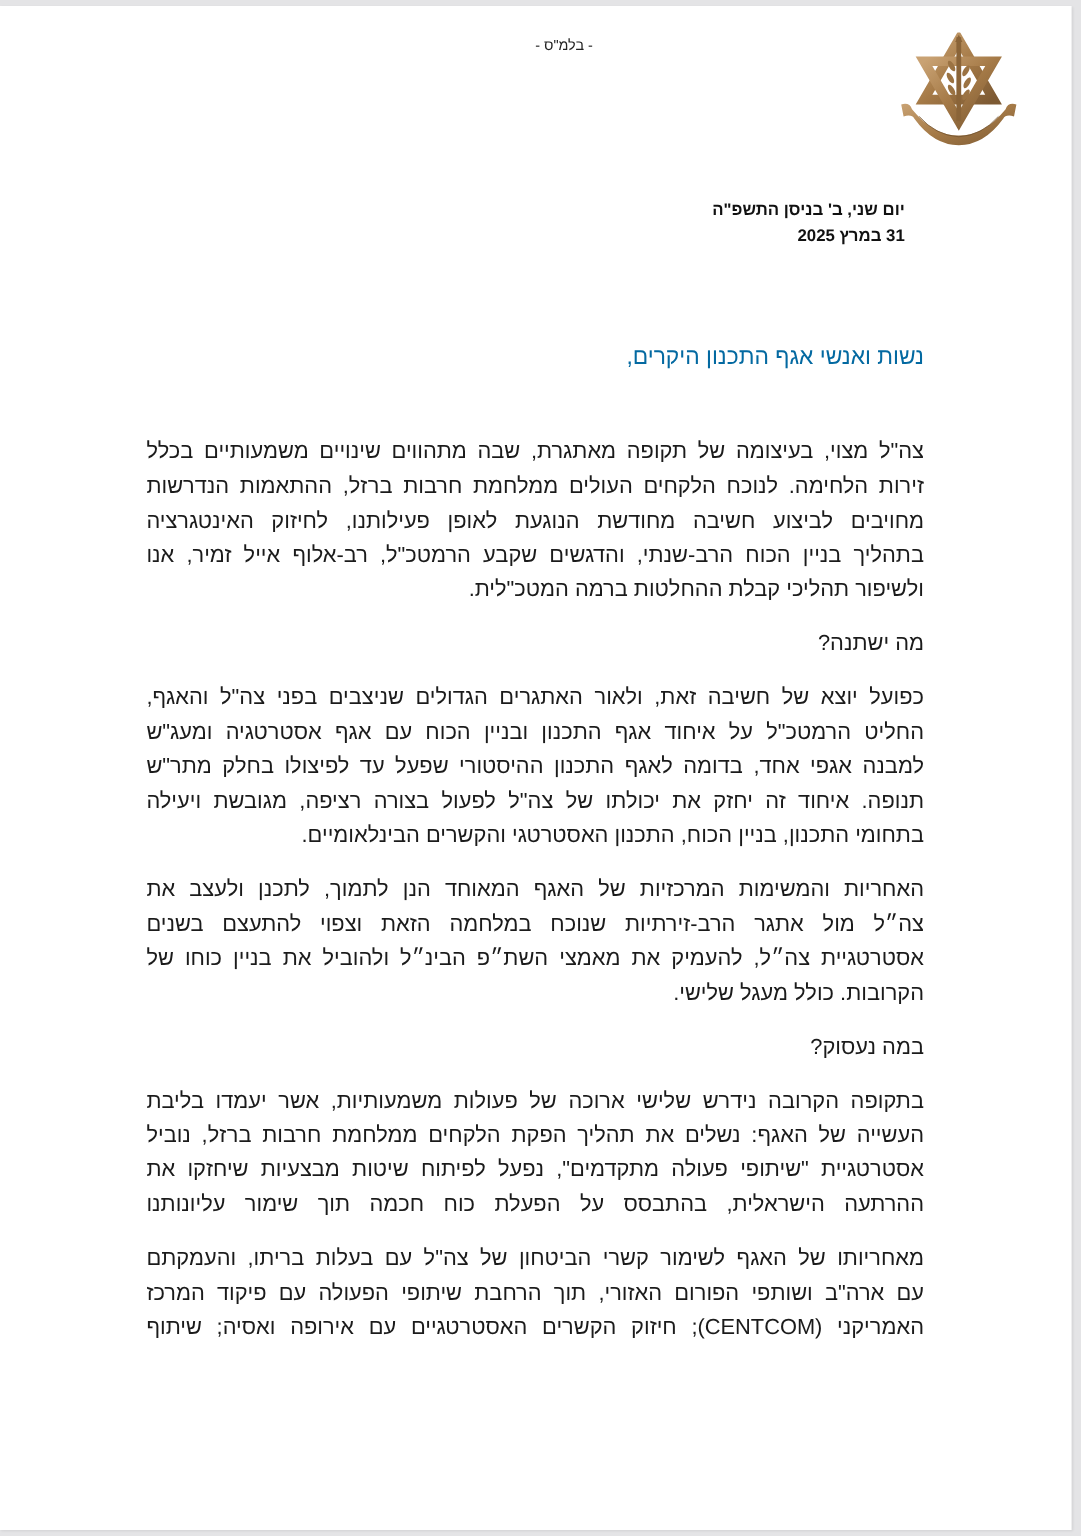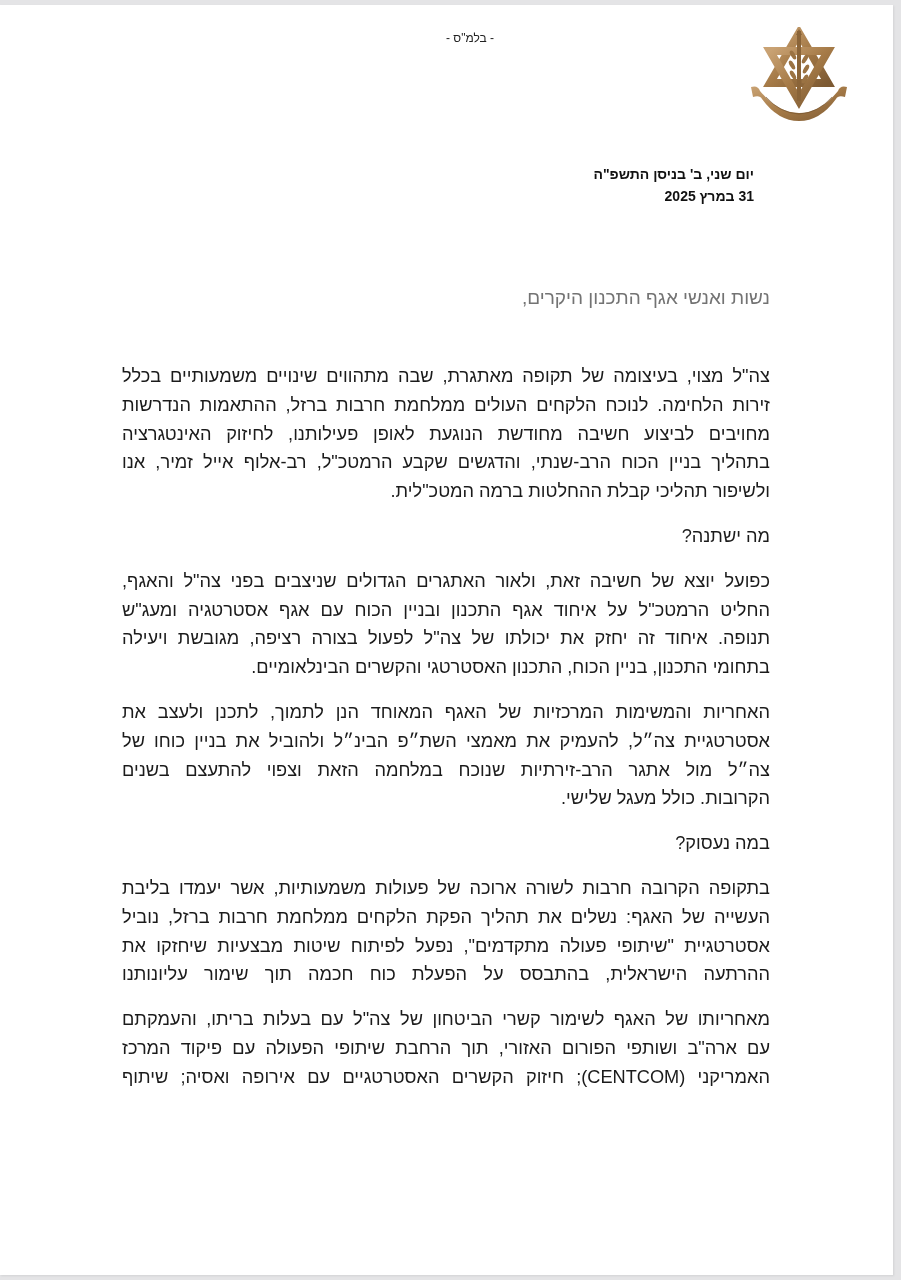--- a/index.html
+++ b/index.html
@@ -50,21 +50,21 @@
       color: #111;
     }
     .greeting {
       position: absolute;
       top: 282px;
       right: 123px;
       width: 640px;
       text-align: right;
       direction: rtl;
       font-size: 19px;
-      color: #737373;
+      color: #0369a1;
     }
     .body {
       position: absolute;
       top: 357px;
       right: 123px;
       width: 648px;
       direction: rtl;
       text-align: right;
       font-size: 18.2px;
       line-height: 28.8px;
@@ -138,35 +138,36 @@
       <span class="line">מחויבים לביצוע חשיבה מחודשת הנוגעת לאופן פעילותנו, לחיזוק האינטגרציה</span>
       <span class="line">בתהליך בניין הכוח הרב-שנתי, והדגשים שקבע הרמטכ"ל, רב-אלוף אייל זמיר, אנו</span>
       <span class="line last">ולשיפור תהליכי קבלת ההחלטות ברמה המטכ"לית.</span>
     </p>
 
     <span class="heading">מה ישתנה?</span>
 
     <p>
       <span class="line">כפועל יוצא של חשיבה זאת, ולאור האתגרים הגדולים שניצבים בפני צה"ל והאגף,</span>
       <span class="line">החליט הרמטכ"ל על איחוד אגף התכנון ובניין הכוח עם אגף אסטרטגיה ומעג"ש</span>
+      <span class="line">למבנה אגפי אחד, בדומה לאגף התכנון ההיסטורי שפעל עד לפיצולו בחלק מתר"ש</span>
       <span class="line">תנופה. איחוד זה יחזק את יכולתו של צה"ל לפעול בצורה רציפה, מגובשת ויעילה</span>
       <span class="line last">בתחומי התכנון, בניין הכוח, התכנון האסטרטגי והקשרים הבינלאומיים.</span>
     </p>
 
     <p>
       <span class="line">האחריות והמשימות המרכזיות של האגף המאוחד הנן לתמוך, לתכנן ולעצב את</span>
+      <span class="line">צה״ל מול אתגר הרב-זירתיות שנוכח במלחמה הזאת וצפוי להתעצם בשנים</span>
       <span class="line">אסטרטגיית צה״ל, להעמיק את מאמצי השת״פ הבינ״ל ולהוביל את בניין כוחו של</span>
-      <span class="line">צה״ל מול אתגר הרב-זירתיות שנוכח במלחמה הזאת וצפוי להתעצם בשנים</span>
       <span class="line last">הקרובות. כולל מעגל שלישי.</span>
     </p>
 
     <span class="heading">במה נעסוק?</span>
 
     <p>
-      <span class="line">בתקופה הקרובה חרבות לשורה ארוכה של פעולות משמעותיות, אשר יעמדו בליבת</span>
+      <span class="line">בתקופה הקרובה נידרש שלישי ארוכה של פעולות משמעותיות, אשר יעמדו בליבת</span>
       <span class="line">העשייה של האגף: נשלים את תהליך הפקת הלקחים ממלחמת חרבות ברזל, נוביל</span>
       <span class="line">אסטרטגיית "שיתופי פעולה מתקדמים", נפעל לפיתוח שיטות מבצעיות שיחזקו את</span>
       <span class="line">ההרתעה הישראלית, בהתבסס על הפעלת כוח חכמה תוך שימור עליונותנו</span>
     </p>
 
     <p>
       <span class="line">מאחריותו של האגף לשימור קשרי הביטחון של צה"ל עם בעלות בריתו, והעמקתם</span>
       <span class="line">עם ארה"ב ושותפי הפורום האזורי, תוך הרחבת שיתופי הפעולה עם פיקוד המרכז</span>
       <span class="line">האמריקני (CENTCOM); חיזוק הקשרים האסטרטגיים עם אירופה ואסיה; שיתוף</span>
     </p>

